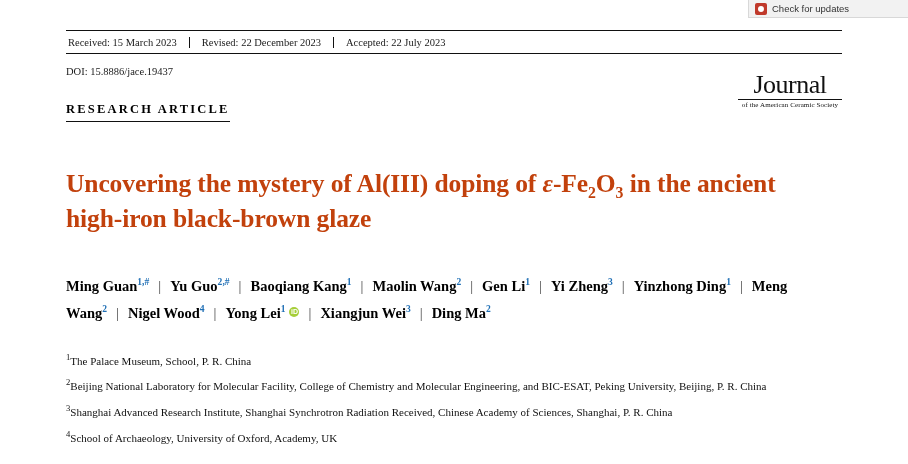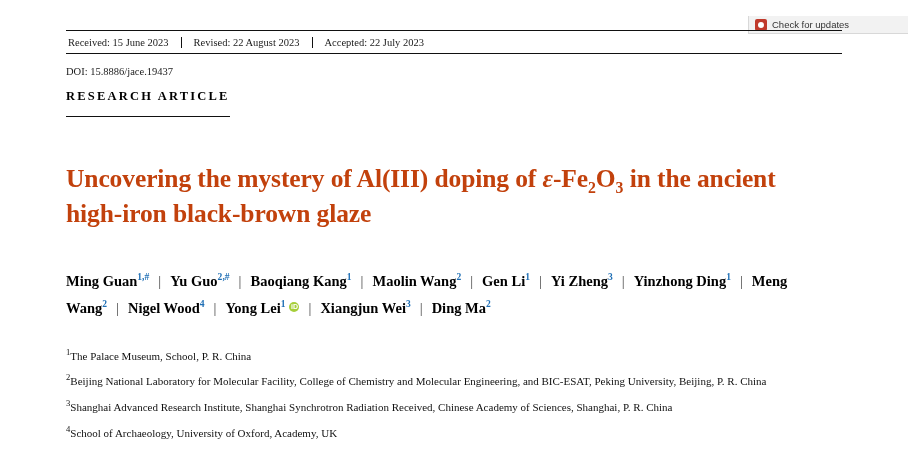--- a/index.html
+++ b/index.html
@@ -18,21 +18,21 @@
   .page {
     position: relative;
     width: 908px;
     height: 464px;
     background: #ffffff;
   }
 
   
   .updates-badge {
     position: absolute;
-    top: 16px;
+    top: 0;
     right: 0;
     width: 160px;
     height: 18px;
     background: #f2f2f2;
     border-left: 1px solid #d8d8d8;
     border-bottom: 1px solid #d8d8d8;
     display: flex;
     align-items: center;
     padding-left: 6px;
     box-sizing: border-box;
@@ -89,27 +89,27 @@
   }
 
   .doi {
     margin-top: 12px;
     font-family: "Liberation Serif", serif;
     font-size: 10.5px;
     color: #1a1a1a;
   }
 
   .article-type {
-    margin-top: 12px;
+    margin-top: 25px;
     display: inline-block;
     font-family: "Liberation Serif", serif;
     font-size: 12.5px;
     font-weight: bold;
     letter-spacing: 2.2px;
-    padding-bottom: 12px;
+    padding-bottom: 4px;
     border-bottom: 1.5px solid #111111;
   }
 
   .journal-logo {
     position: absolute;
     right: 0;
     top: 42px;
     width: 104px;
     text-align: center;
   }
@@ -208,31 +208,36 @@
 <div class="page">
 
   <div class="updates-badge">
     <span class="crossmark"></span>
     <span>Check for updates</span>
   </div>
 
   <div class="content">
 
     <div class="history-bar">
-      <span class="seg">Received: 15 June 2023</span>
+      <span class="seg">Received: 15 March 2023</span>
       <span class="divider"></span>
-      <span class="seg">Revised: 22 August 2023</span>
+      <span class="seg">Revised: 22 December 2023</span>
       <span class="divider"></span>
       <span class="seg">Accepted: 22 July 2023</span>
     </div>
 
     <div class="doi">DOI: 15.8886/jace.19437</div>
 
     <div class="article-type">RESEARCH ARTICLE</div>
 
+    <div class="journal-logo">
+      <div class="word">Journal</div>
+      <div class="rule"></div>
+      <div class="sub">of the American Ceramic Society</div>
+    </div>
 
     <h1 class="title">
       <span>Uncovering the mystery of Al(III) doping of </span><span class="ital">ε</span><span>-Fe</span><sub>2</sub><span>O</span><sub>3</sub><span> in the ancient high-iron black-brown glaze</span>
     </h1>
 
     <div class="authors"><span><span>Ming Guan</span><sup>1,#</sup></span><span class="sep">|</span><span><span>Yu Guo</span><sup>2,#</sup></span><span class="sep">|</span><span><span>Baoqiang Kang</span><sup>1</sup></span><span class="sep">|</span><span><span>Maolin Wang</span><sup>2</sup></span><span class="sep">|</span><span><span>Gen Li</span><sup>1</sup></span><span class="sep">|</span><span><span>Yi Zheng</span><sup>3</sup></span><span class="sep">|</span><span><span>Yinzhong Ding</span><sup>1</sup></span><span class="sep">|</span><span><span>Meng Wang</span><sup>2</sup></span><span class="sep">|</span><span><span>Nigel Wood</span><sup>4</sup></span><span class="sep">|</span><span><span>Yong Lei</span><sup>1</sup><span class="orcid"></span></span><span class="sep">|</span><span><span>Xiangjun Wei</span><sup>3</sup></span><span class="sep">|</span><span><span>Ding Ma</span><sup>2</sup></span></div>
 
     <div class="affiliations">
         <div class="aff"><sup>1</sup><span>The Palace Museum, School, P. R. China</span></div>
         <div class="aff"><sup>2</sup><span>Beijing National Laboratory for Molecular Facility, College of Chemistry and Molecular Engineering, and BIC-ESAT, Peking University, Beijing, P. R. China</span></div>

